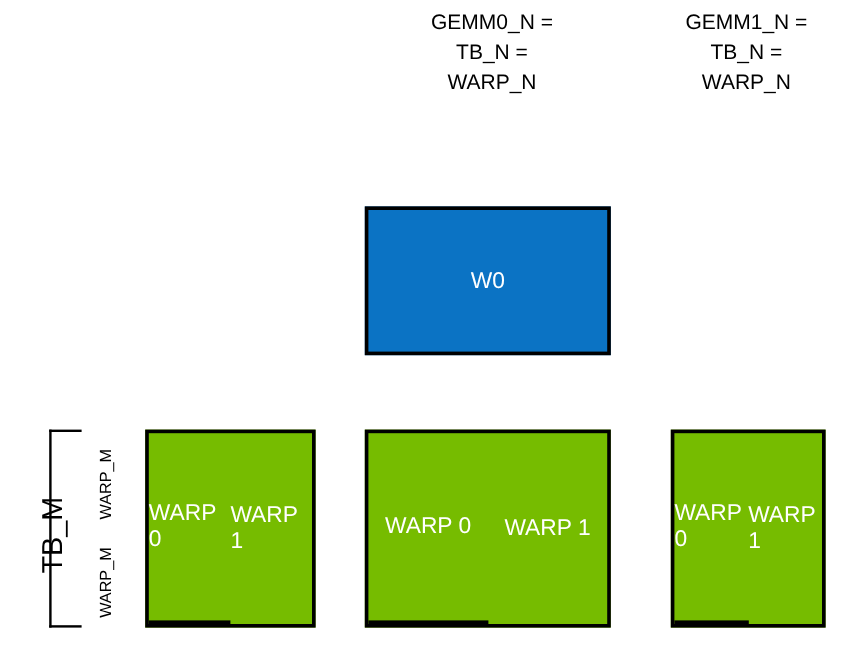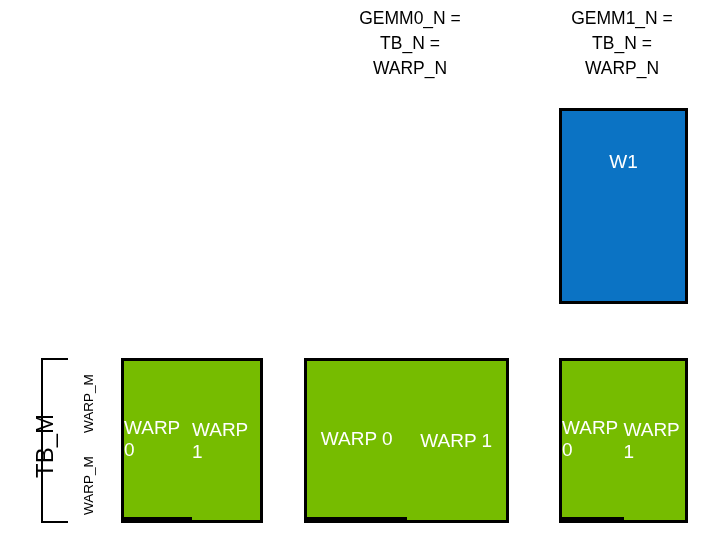--- a/index.html
+++ b/index.html
@@ -123,24 +123,24 @@
 <div id="canvas">
 
   <div class="col-header" id="header-gemm0">GEMM0_N =
 TB_N =
 WARP_N</div>
 
   <div class="col-header" id="header-gemm1">GEMM1_N =
 TB_N =
 WARP_N</div>
 
+  <div class="blue-box" id="blue-w0">
+    <span class="blue-label">W0</span>
+  </div>
 
-  <div class="blue-box" id="blue-w1">
-    <span class="blue-label">W1</span>
-  </div>
 
   <div class="green-col" id="green-col-1">
     <div class="green-cell top">WARP 0</div>
     <div class="green-cell">WARP 1</div>
   </div>
 
   <div class="green-col" id="green-col-2">
     <div class="green-cell top">WARP 0</div>
     <div class="green-cell">WARP 1</div>
   </div>

